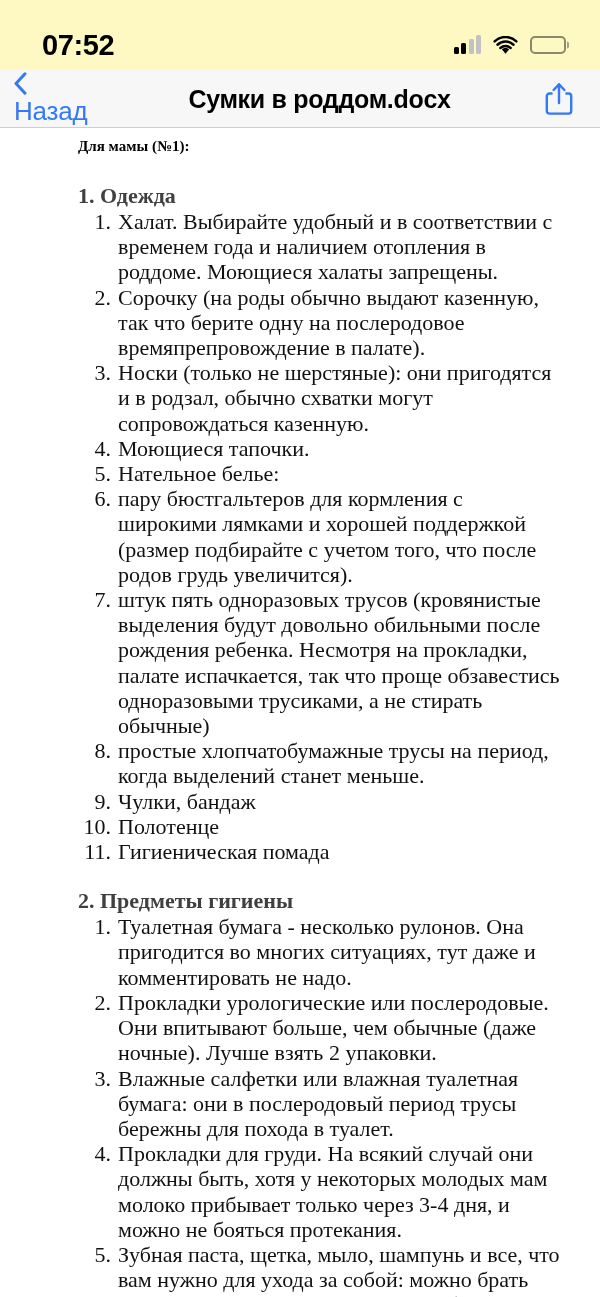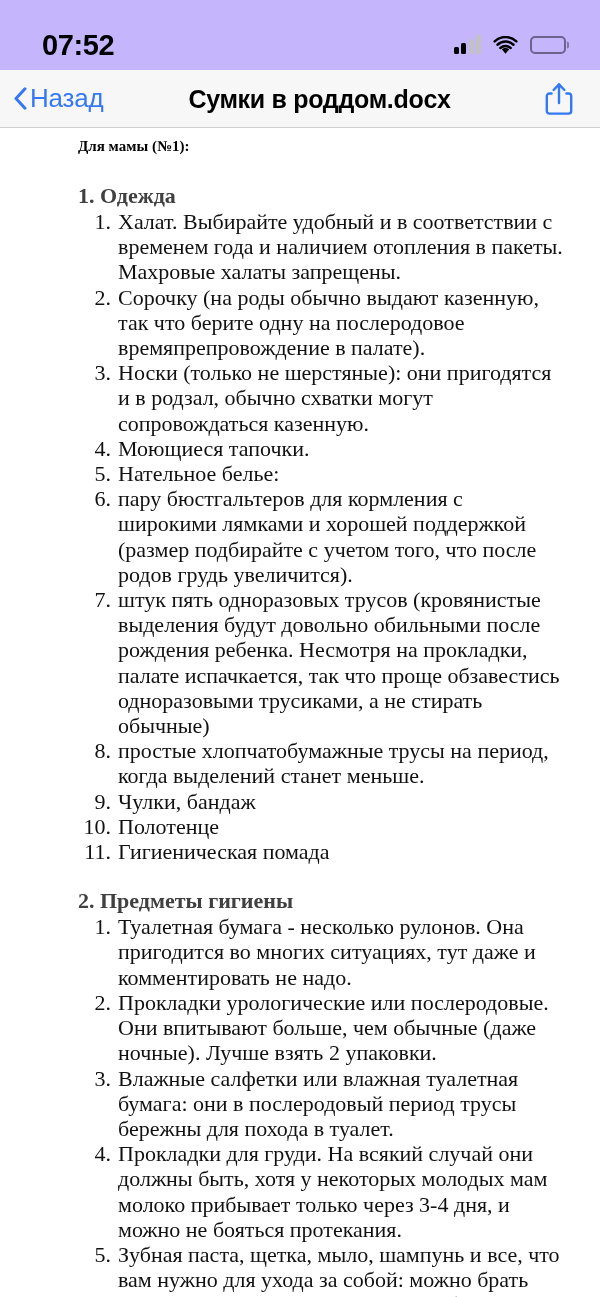--- a/index.html
+++ b/index.html
@@ -12,21 +12,21 @@
     height: 1297px;
     overflow: hidden;
     font-family: "Liberation Sans", sans-serif;
     -webkit-font-smoothing: antialiased;
   }
 
   
   .status-bar {
     position: relative;
     height: 70px;
-    background: #c4b5fd;
+    background: #fef9c3;
     display: flex;
     align-items: center;
     justify-content: space-between;
     padding: 16px 34px 0 42px;
     box-sizing: border-box;
   }
   .status-time {
     font-size: 29px;
     font-weight: 700;
     letter-spacing: -0.4px;
@@ -92,24 +92,25 @@
     background: #f7f7f7;
     border-bottom: 1px solid #cfcfcf;
     box-sizing: border-box;
   }
   .nav-back {
     position: absolute;
     left: 14px;
     top: 50%;
     transform: translateY(-50%);
     display: flex;
-    align-items: center;
+    align-items: flex-start;
     gap: 3px;
     color: #3478f6;
     cursor: pointer;
+    flex-direction: column;
   }
   .chevron-left {
     width: 13px;
     height: 23px;
     display: block;
   }
   .nav-back-label {
     font-size: 26px;
     letter-spacing: -0.2px;
     line-height: 1;
@@ -234,21 +235,21 @@
   </div>
 </div>
 
 <div class="doc">
   <div class="doc-heading">Для мамы (№1):</div>
 
   <div class="sect-title">1. Одежда</div>
   <ol class="lvl1">
     <li class="li-row">
       <span class="li-num">1.</span>
-      <span class="li-text">Халат. Выбирайте удобный и в соответствии с временем года и наличием отопления в пакеты. Махровые халаты запрещены.</span>
+      <span class="li-text">Халат. Выбирайте удобный и в соответствии с временем года и наличием отопления в роддоме. Моющиеся халаты запрещены.</span>
     </li>
     <li class="li-row">
       <span class="li-num">2.</span>
       <span class="li-text">Сорочку (на роды обычно выдают казенную, так что берите одну на послеродовое времяпрепровождение в палате).</span>
     </li>
     <li class="li-row">
       <span class="li-num">3.</span>
       <span class="li-text">Носки (только не шерстяные): они пригодятся и в родзал, обычно схватки могут сопровождаться казенную.</span>
     </li>
     <li class="li-row">

